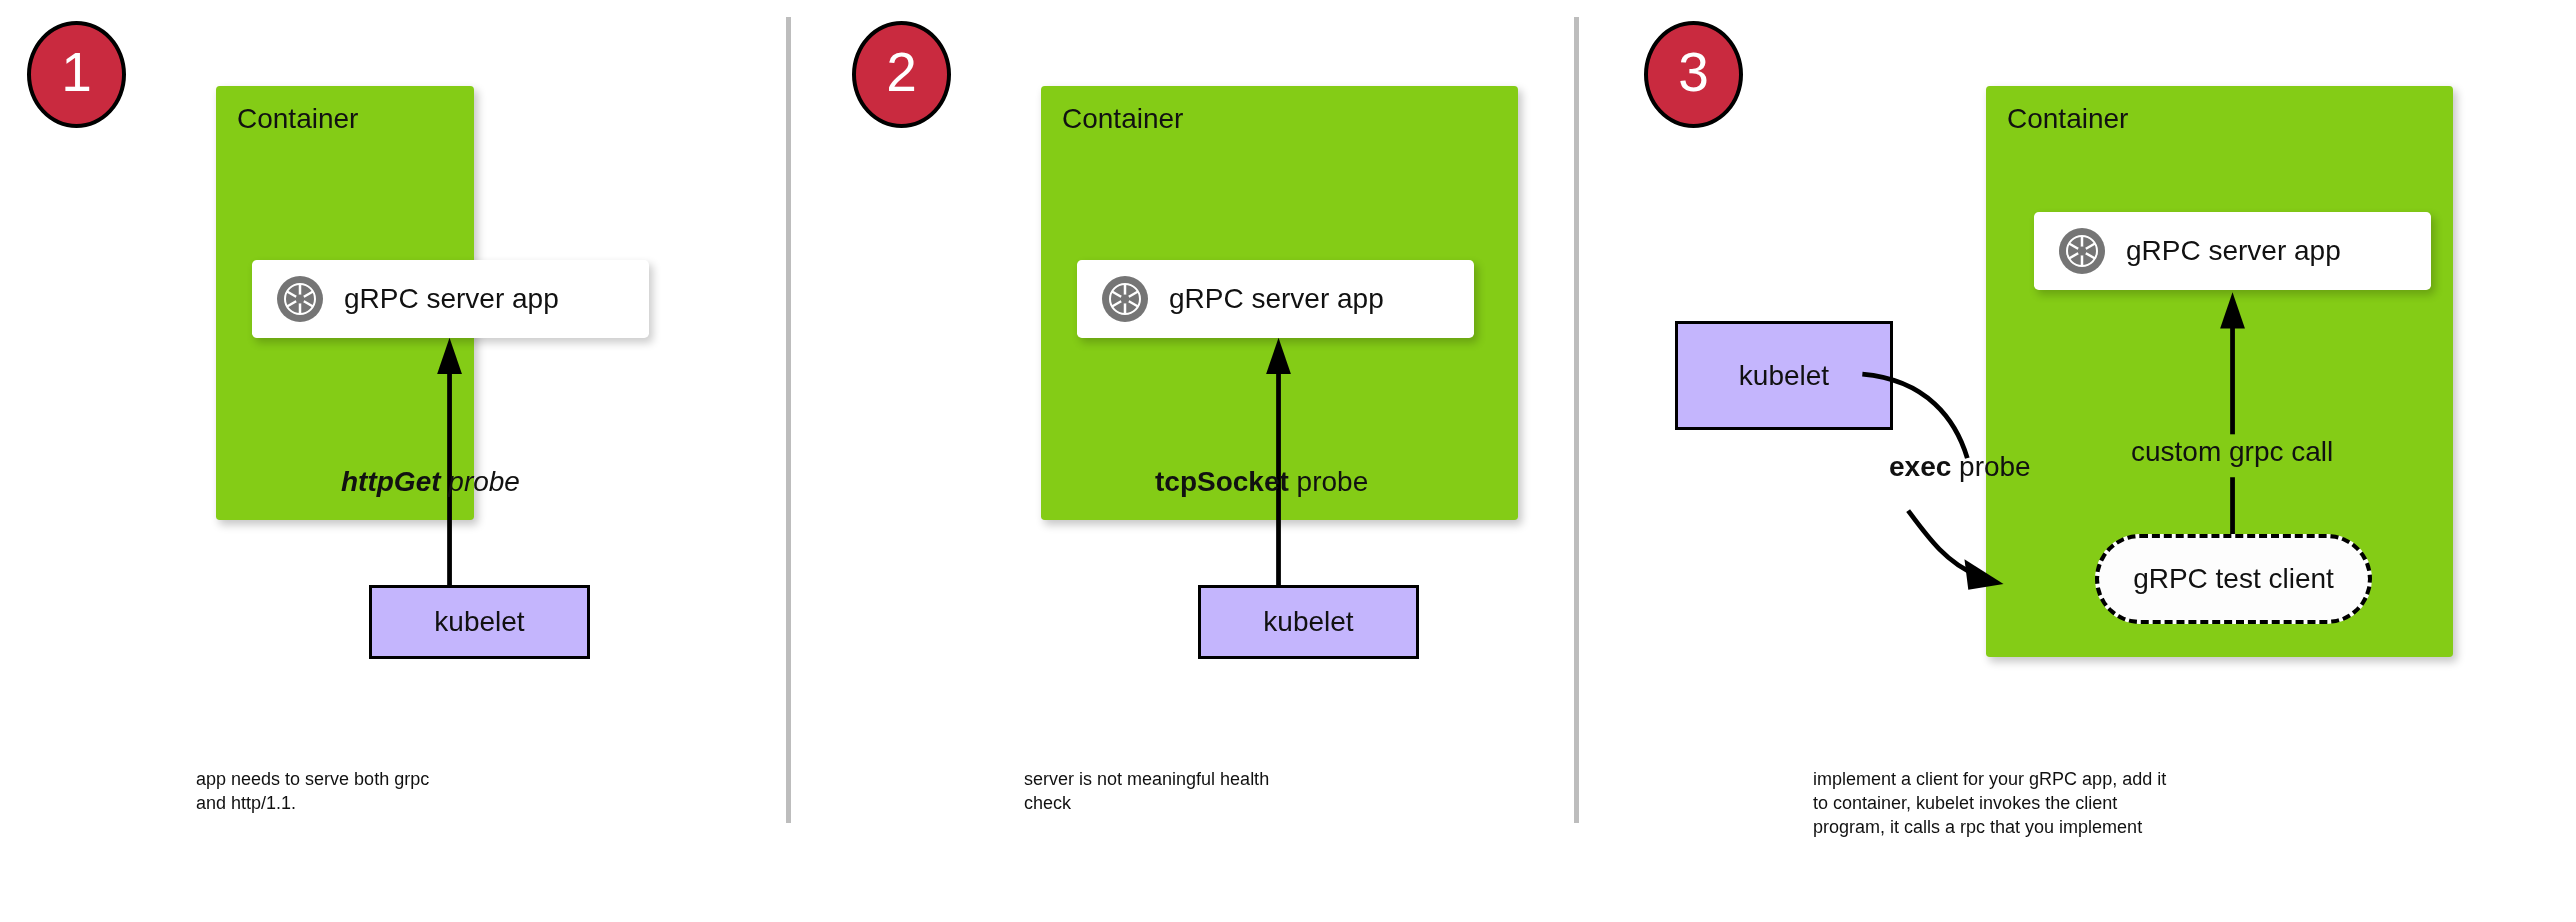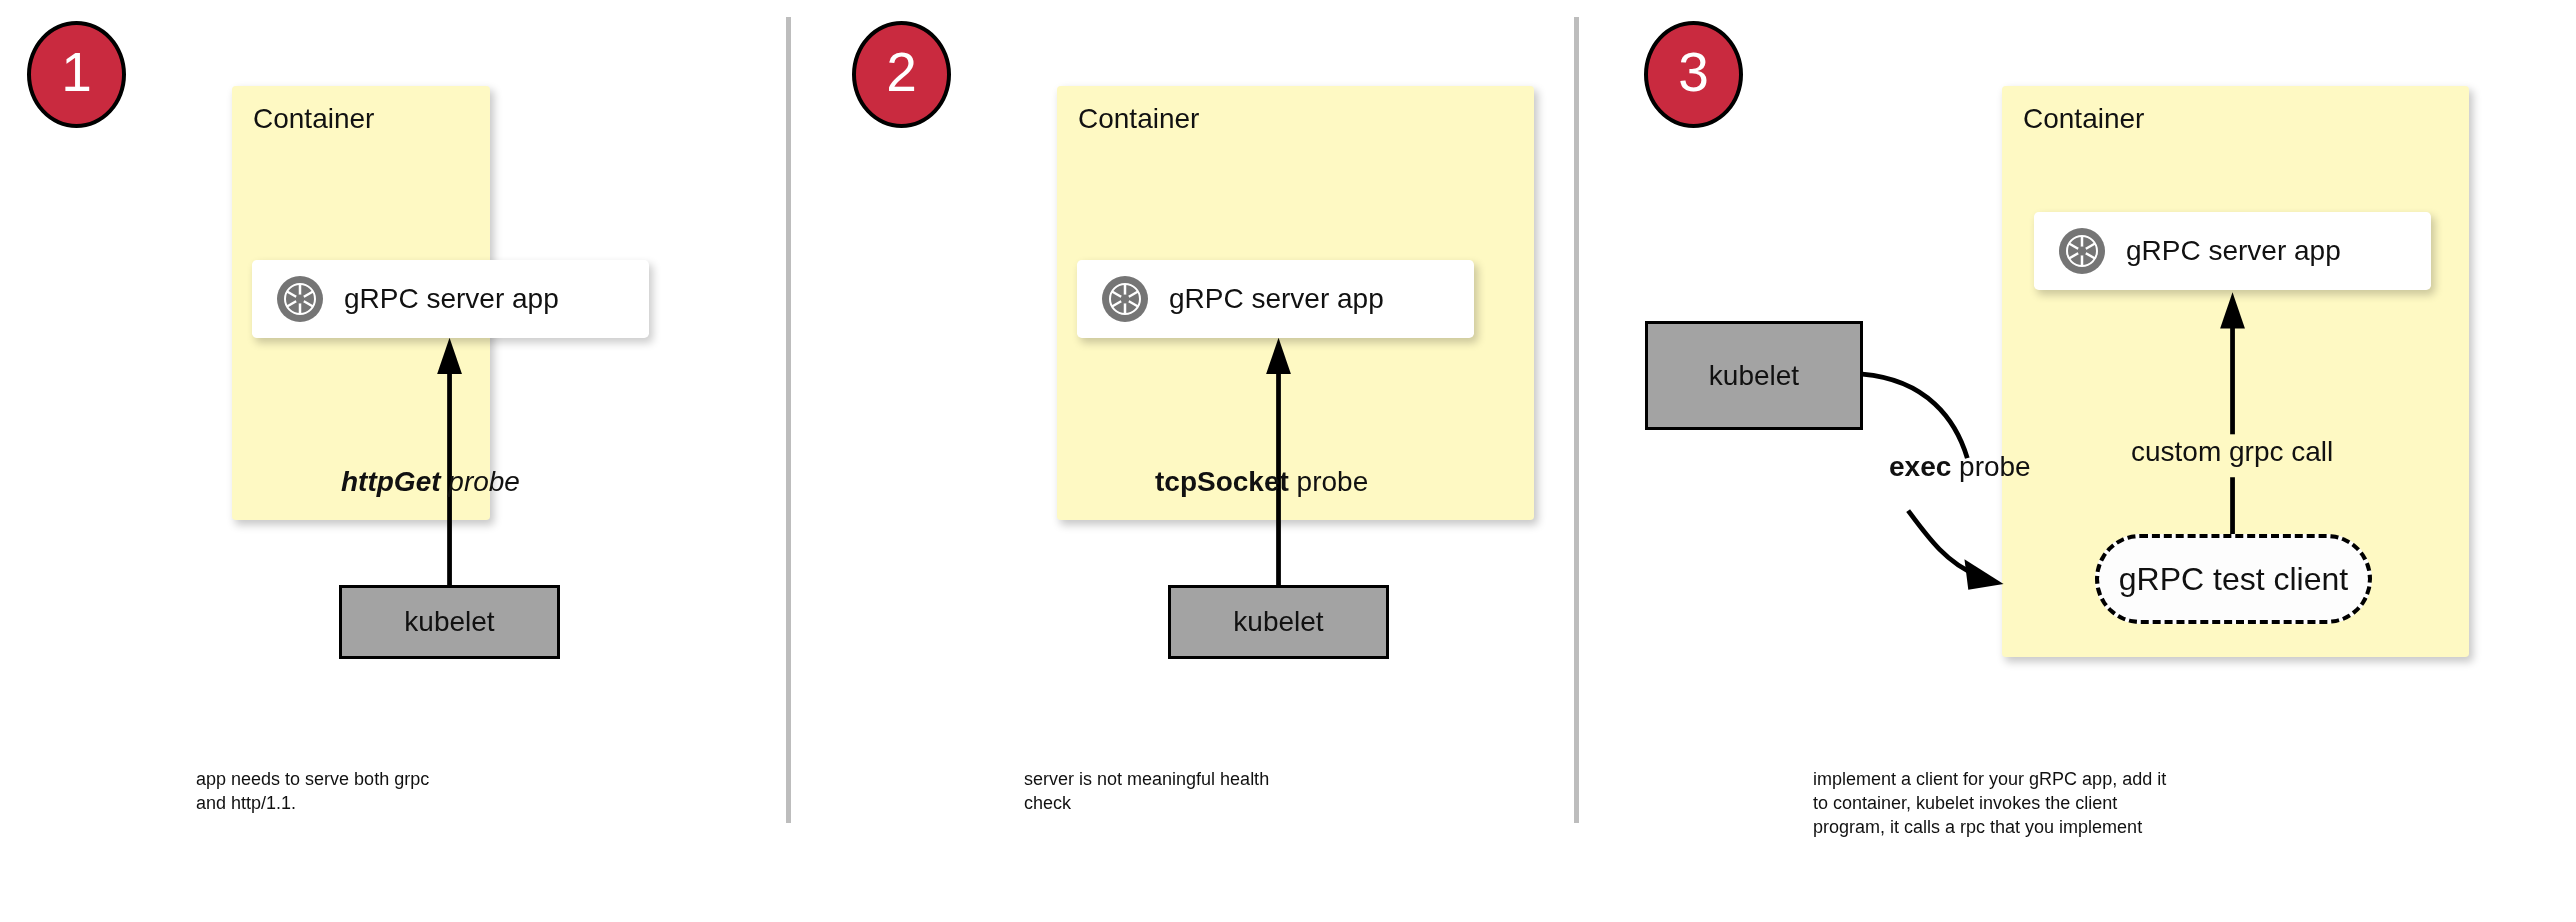--- a/index.html
+++ b/index.html
@@ -48,24 +48,23 @@
     color: #ffffff;
     font-size: 55px;
     line-height: 1;
     font-weight: 400;
   }
   .step-badge span { transform: translateY(-1.9px); }
 
   
   .container-box {
     position: absolute;
-    background: #fef9c3;
+    background: #84cc16;
     border-radius: 3.8px;
     box-shadow: 3.8px 4.8px 8.6px rgba(0,0,0,0.22);
-    margin-left: 16px;
   }
   .container-label {
     position: absolute;
     left: 21px;
     top: 17px;
     font-size: 28px;
     color: #111111;
     white-space: nowrap;
   }
 
@@ -88,41 +87,42 @@
   .app-card-label {
     font-size: 28px;
     margin-left: 19px;
     white-space: nowrap;
     color: #111111;
   }
 
   
   .kubelet-box {
     position: absolute;
-    background: #a3a3a3;
+    background: #c4b5fd;
     border: 3.8px solid #000000;
     box-sizing: border-box;
     display: flex;
     align-items: center;
     justify-content: center;
     font-size: 28px;
     color: #111111;
+    margin-left: 30px;
   }
 
   
   .test-client {
     position: absolute;
     background: #fdfdfd;
     border: 4.8px dashed #000000;
     border-radius: 59px;
     box-sizing: border-box;
     display: flex;
     align-items: center;
     justify-content: center;
-    font-size: 32px;
+    font-size: 28px;
     color: #111111;
     white-space: nowrap;
   }
 
   
   .arrow-svg {
     position: absolute;
     overflow: visible;
     pointer-events: none;
   }

